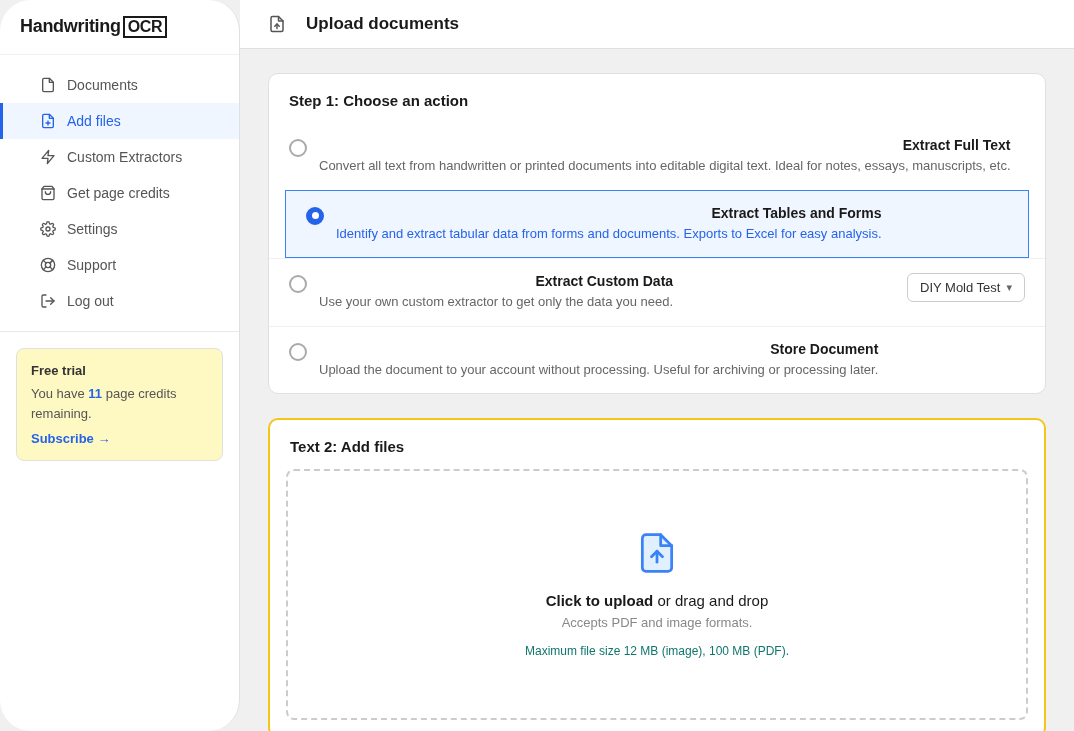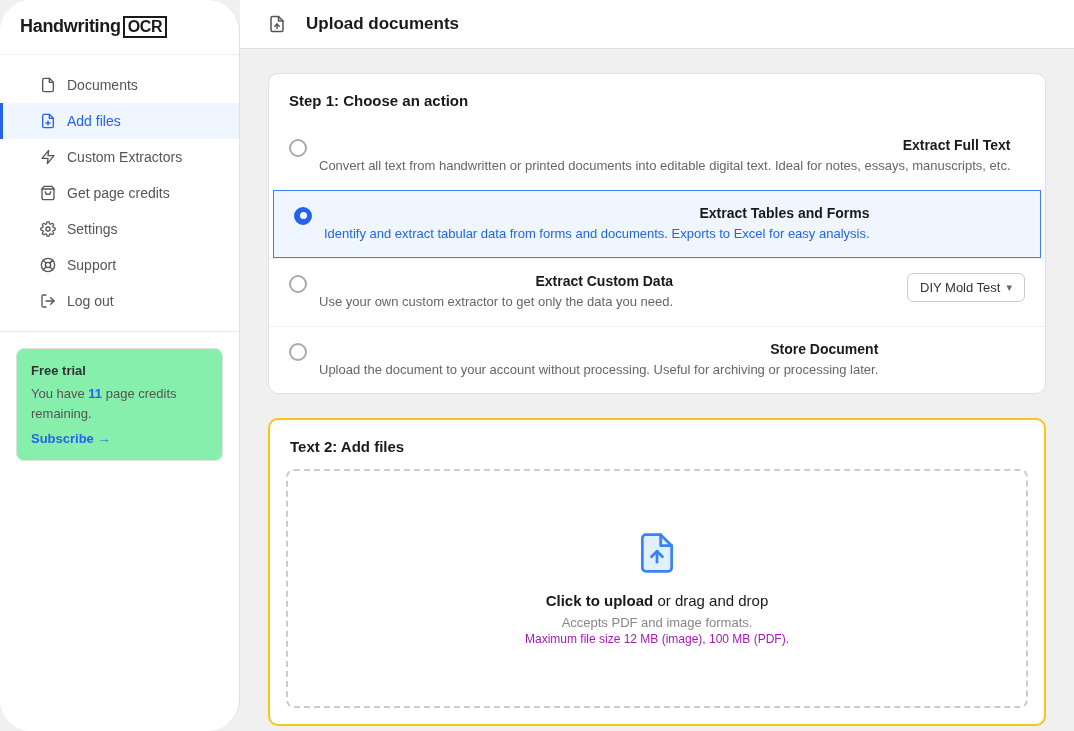--- a/index.html
+++ b/index.html
@@ -62,21 +62,21 @@
       display: flex;
       align-items: center;
       justify-content: center;
       flex-shrink: 0;
     }
     .sidebar-bottom {
       padding: 16px;
       border-top: 1px solid #e8e8e8;
     }
     .free-trial-box {
-      background: #86efac;
+      background: #fef9c3;
       border: 1px solid #e0e0e0;
       border-radius: 8px;
       padding: 14px;
     }
     .free-trial-title {
       font-weight: 600;
       font-size: 13px;
       margin-bottom: 6px;
       color: #333;
     }
@@ -145,21 +145,21 @@
       display: flex;
       align-items: flex-start;
       gap: 12px;
       padding: 14px 20px;
       border-top: 1px solid #f0f0f0;
       cursor: pointer;
     }
     .action-option.selected {
       background: #eff6ff;
       border: 1.5px solid #3b82f6;
-      margin: 0 4px;
+      margin: 0 16px;
     }
     .action-option:first-of-type { border-top: none; }
     .radio-btn {
       width: 18px;
       height: 18px;
       border-radius: 50%;
       border: 2px solid #aaa;
       margin-top: 2px;
       flex-shrink: 0;
       display: flex;
@@ -251,21 +251,22 @@
       margin-bottom: 6px;
     }
     .upload-label strong { font-weight: 700; }
     .upload-sub {
       font-size: 13px;
       color: #888;
       margin-bottom: 2px;
     }
     .upload-sub2 {
       font-size: 12px;
-      color: #a21caf;
+      color: #0f766e;
+      margin-top: 12px;
     }
   </style>
 </head>
 <body>
 
 <aside class="sidebar">
   <div class="logo-area">
     <span class="logo-text">
       <span>Handwriting</span><span class="logo-ocr">OCR</span>
     </span>

